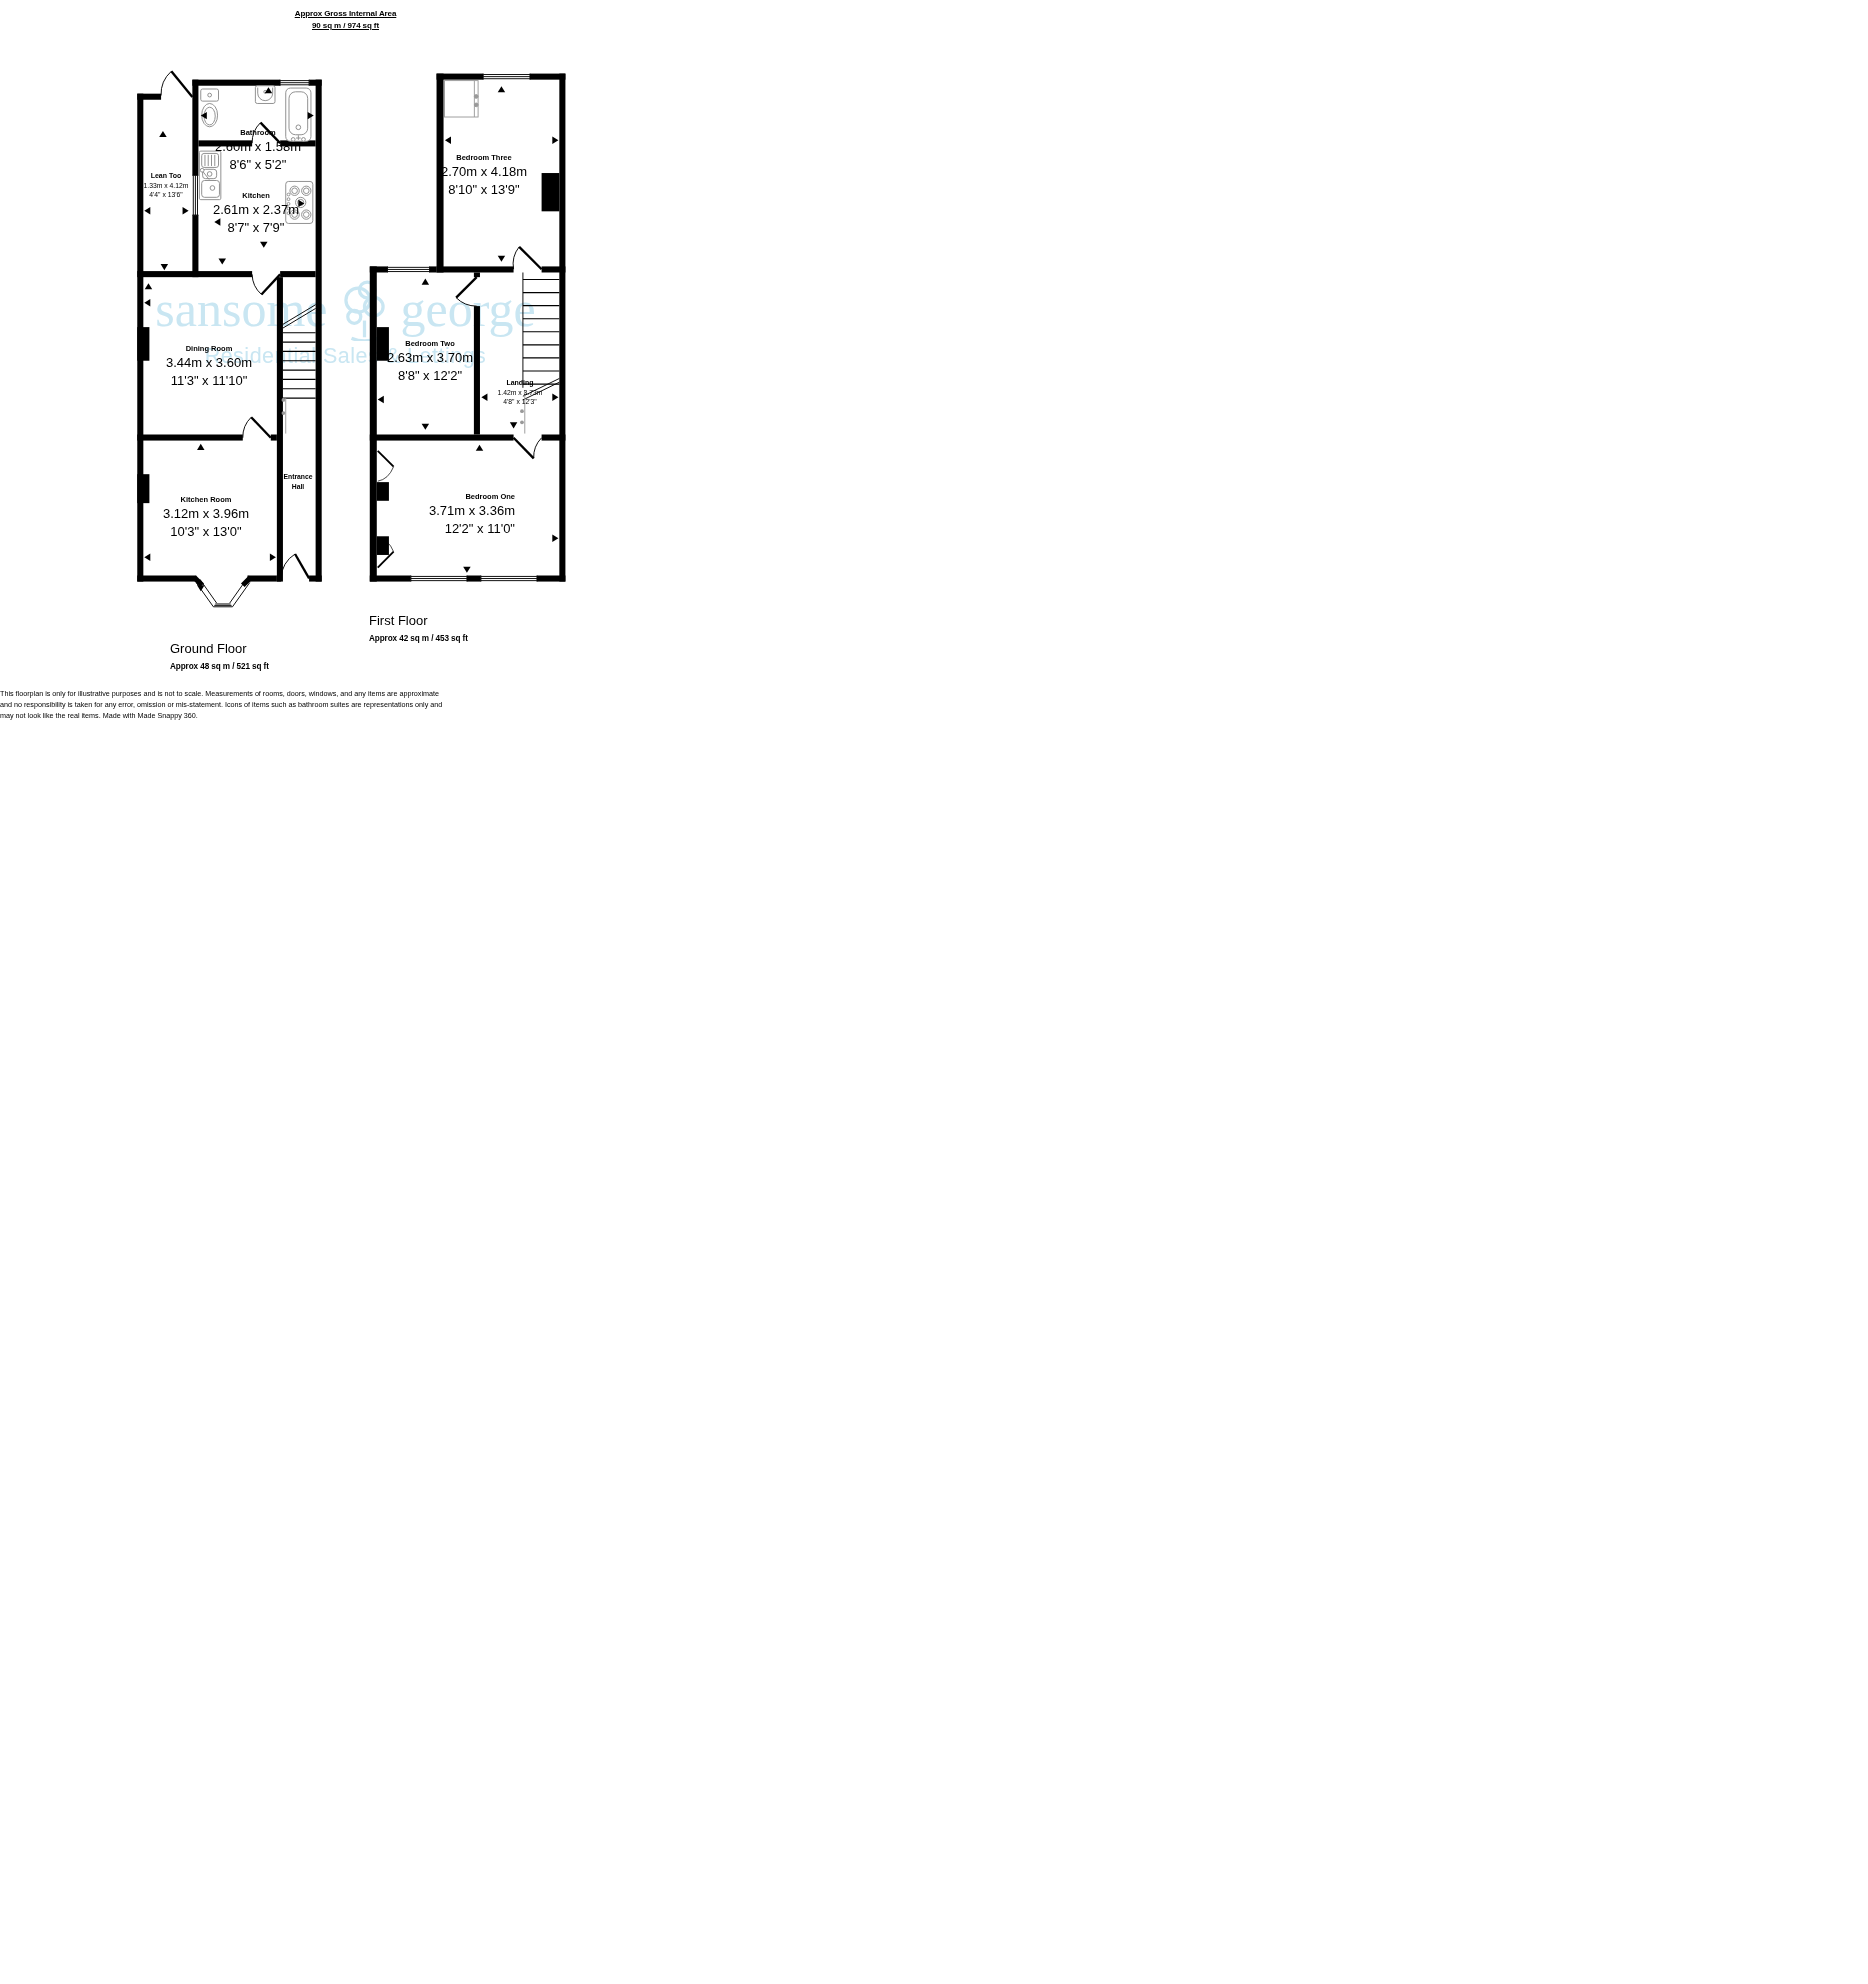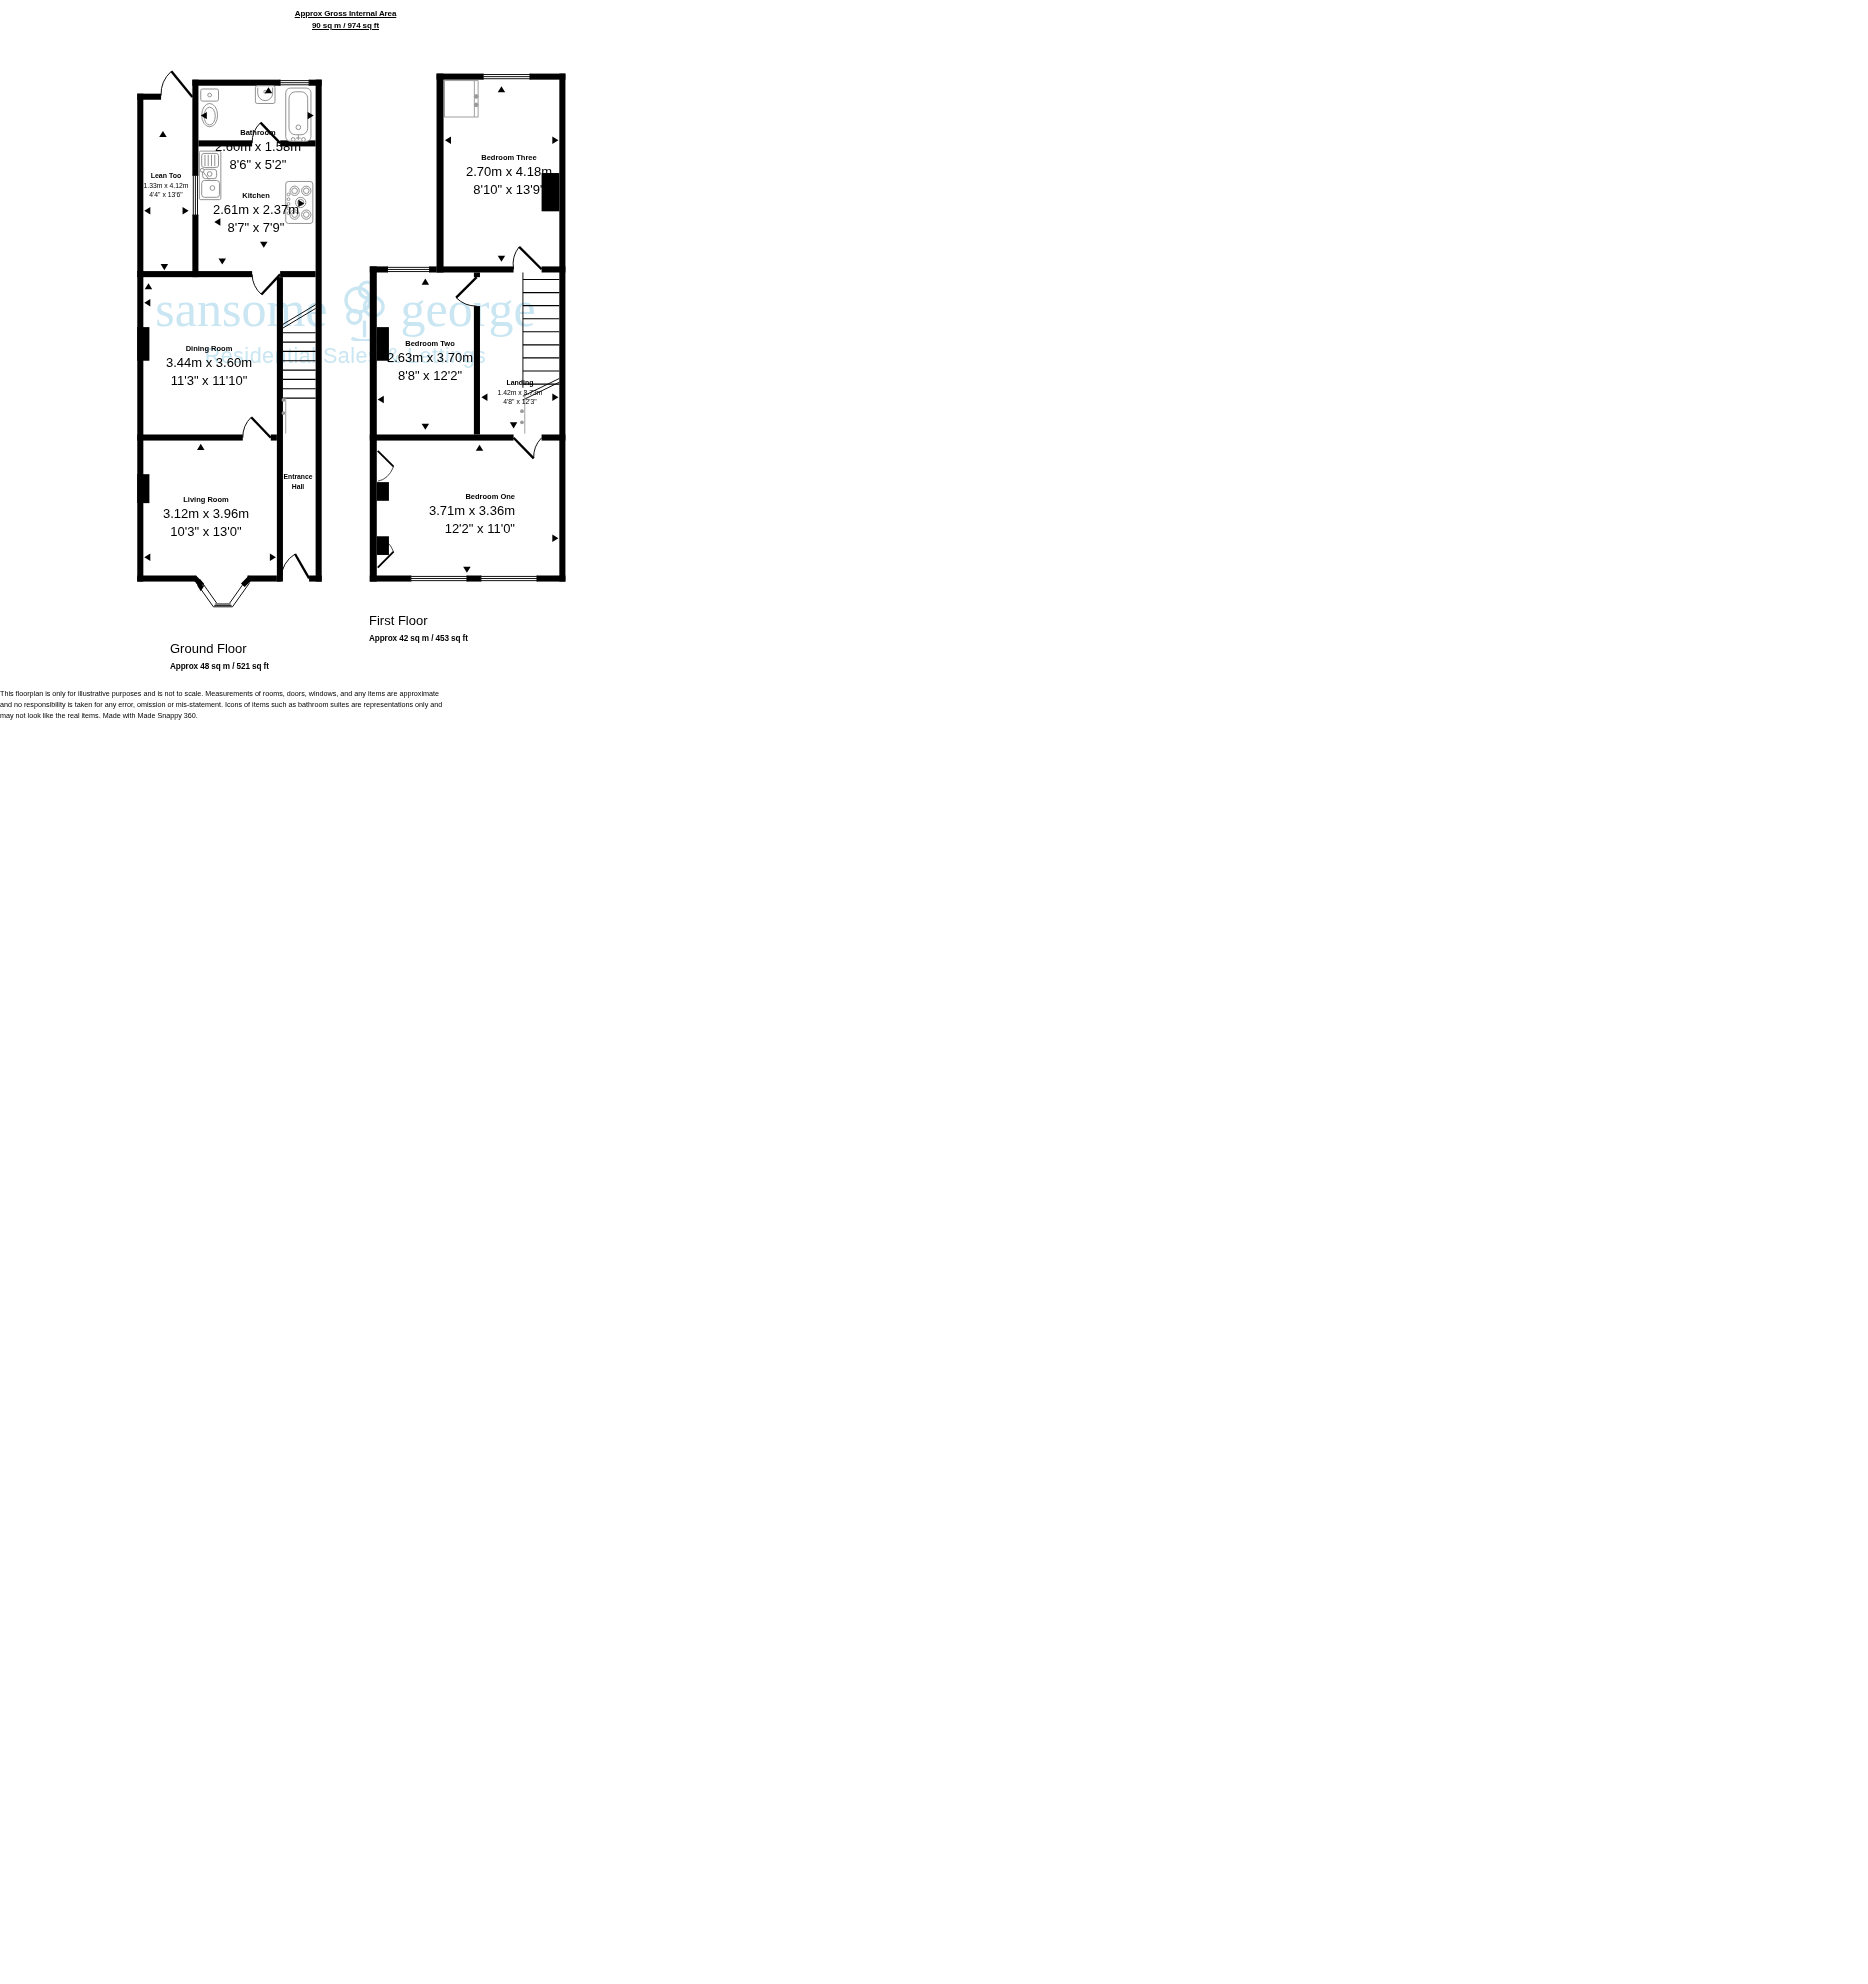--- a/index.html
+++ b/index.html
@@ -320,27 +320,27 @@
     <div class="rname">Kitchen</div>
     <div class="rdim">2.61m x 2.37m</div>
     <div class="rdim">8'7" x 7'9"</div>
   </div>
   <div class="room-label" style="left:209px;top:344px;">
     <div class="rname">Dining Room</div>
     <div class="rdim">3.44m x 3.60m</div>
     <div class="rdim">11'3" x 11'10"</div>
   </div>
   <div class="room-label" style="left:206px;top:495px;">
-    <div class="rname">Living Room</div>
+    <div class="rname">Kitchen Room</div>
     <div class="rdim">3.12m x 3.96m</div>
     <div class="rdim">10'3" x 13'0"</div>
   </div>
   <div class="hall-label" style="left:298px;top:472px;">Entrance Hall</div>
 
-  <div class="room-label" style="left:509px;top:153px;">
+  <div class="room-label" style="left:484px;top:153px;">
     <div class="rname">Bedroom Three</div>
     <div class="rdim">2.70m x 4.18m</div>
     <div class="rdim">8'10" x 13'9"</div>
   </div>
   <div class="room-label" style="left:430px;top:339px;">
     <div class="rname">Bedroom Two</div>
     <div class="rdim">2.63m x 3.70m</div>
     <div class="rdim">8'8" x 12'2"</div>
   </div>
   <div class="room-label small" style="left:520px;top:378px;">

